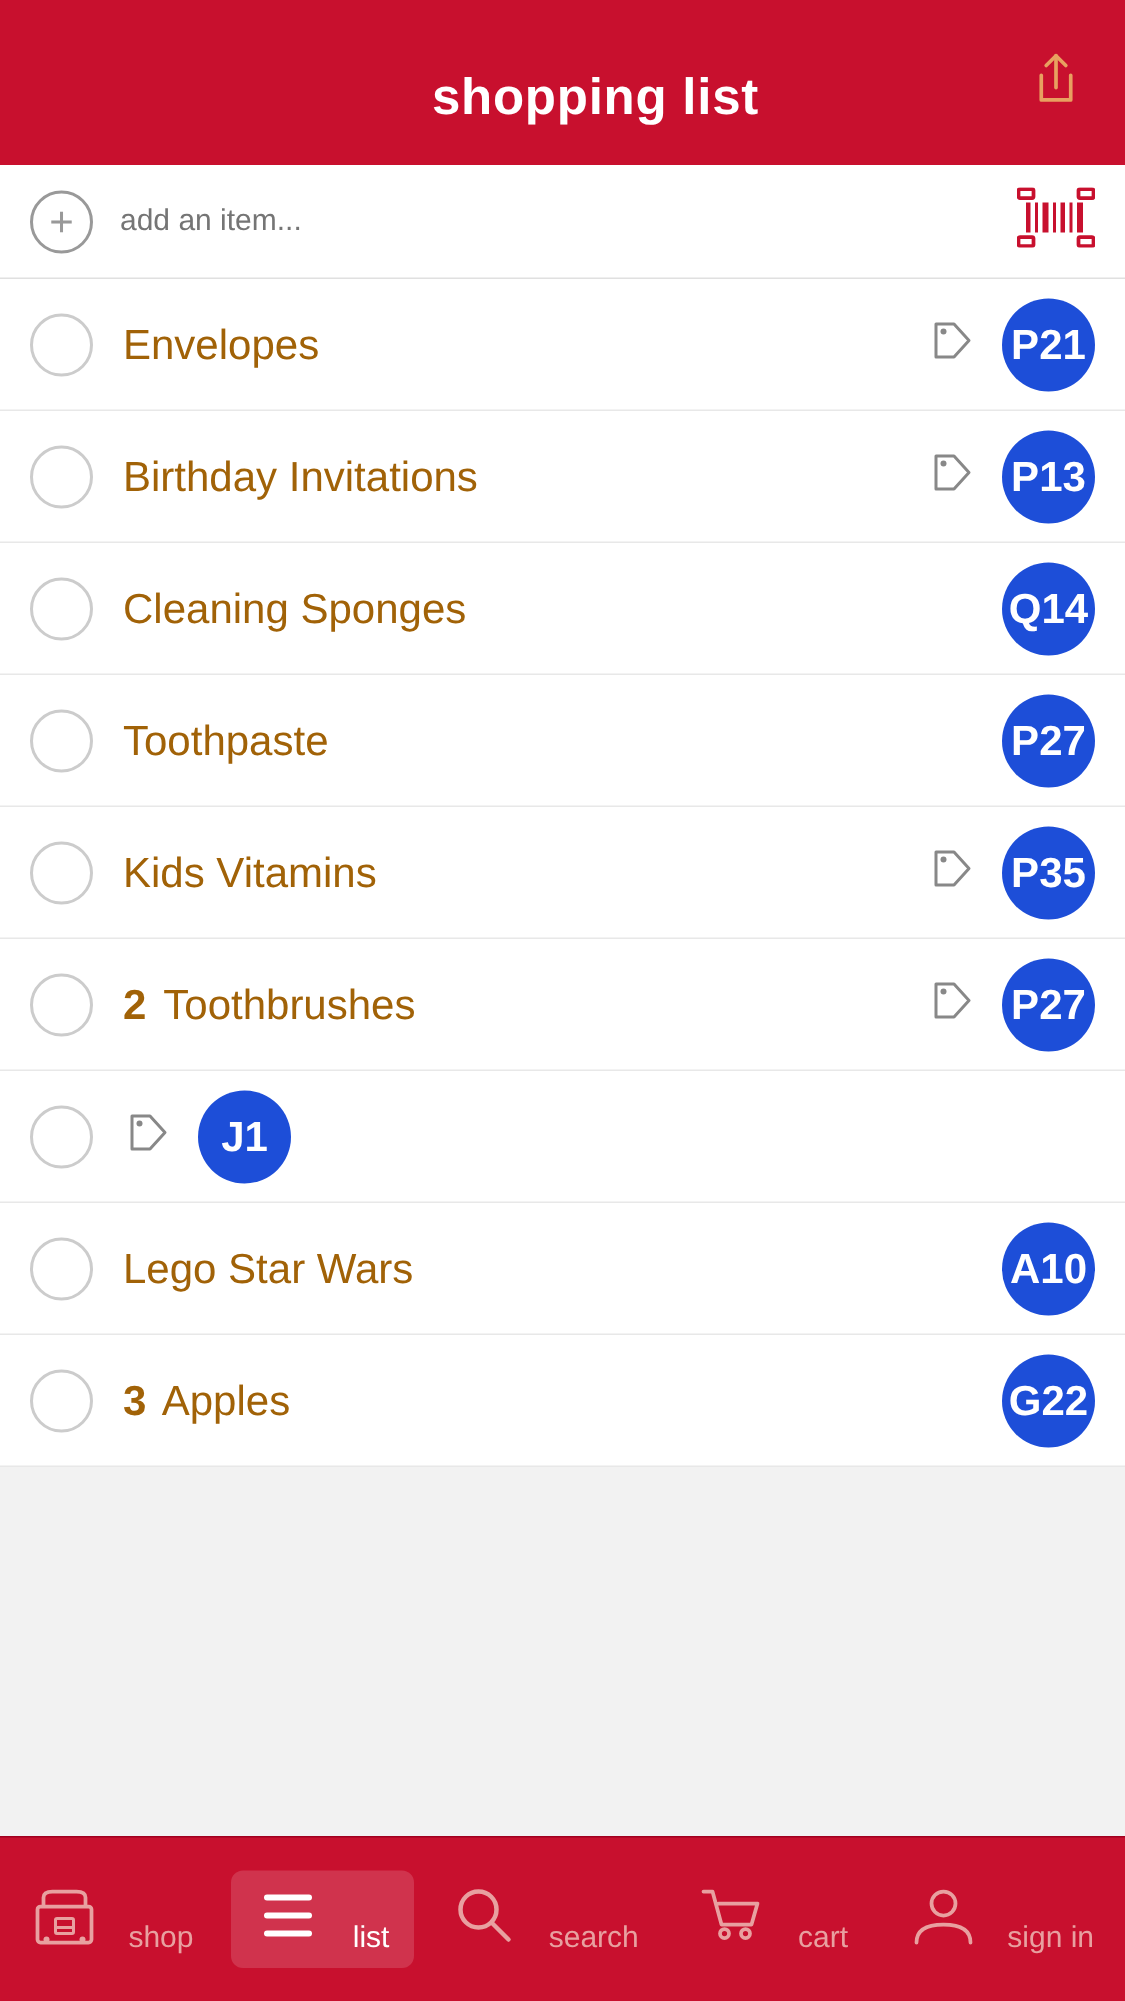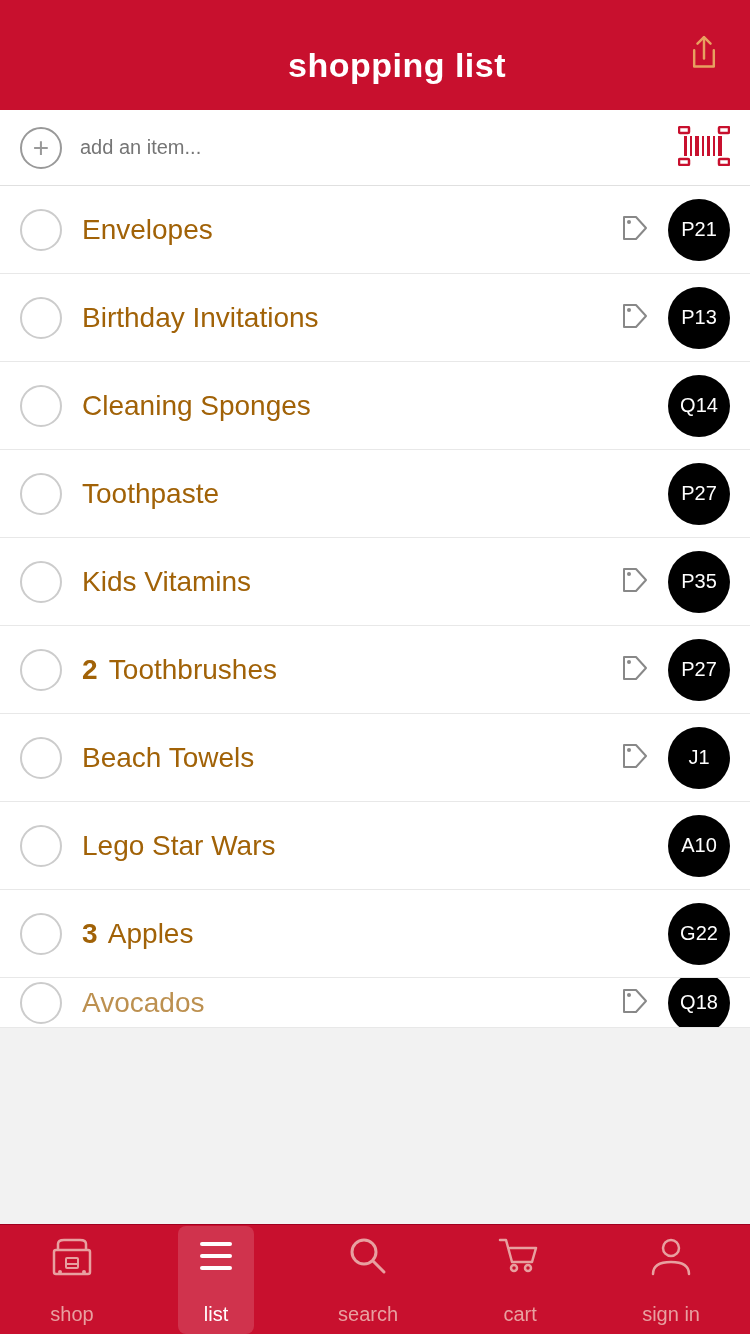--- a/index.html
+++ b/index.html
@@ -121,50 +121,50 @@
       margin-right: 16px;
       flex-shrink: 0;
     }
     .item-tag-icon svg {
       width: 34px;
       height: 34px;
     }
     .item-aisle {
       width: 62px;
       height: 62px;
-      background: #000000;
+      background: #1d4ed8;
       border-radius: 50%;
       display: flex;
       align-items: center;
       justify-content: center;
       color: #fff;
-      font-size: 20px;
-      font-weight: 400;
+      font-size: 28px;
+      font-weight: 700;
       flex-shrink: 0;
     }
     
     .no-tag { visibility: hidden; }
 
     
     .bottom-nav {
       position: fixed;
       bottom: 0;
       left: 0;
       width: 750px;
       height: 110px;
       background: #c8102e;
       display: flex;
       align-items: center;
       justify-content: space-around;
       border-top: 1px solid #a00020;
     }
     .nav-item {
       display: flex;
-      flex-direction: column;
-      align-items: center;
+      flex-direction: row;
+      align-items: flex-end;
       justify-content: center;
       cursor: pointer;
       gap: 21px;
       padding: 8px 16px;
     }
     .nav-item.active {
       background: rgba(255,255,255,0.15);
       border-radius: 8px;
     }
     .nav-label {
@@ -275,21 +275,20 @@
         <div class="item-checkbox"></div>
         <div class="item-name"><span class="qty">2</span> Toothbrushes</div>
         <div class="item-tag-icon"><svg viewBox="0 0 34 34" fill="none" xmlns="http://www.w3.org/2000/svg">
   <path d="M6 6 L18 6 L28 17 L18 28 L6 28 Z" stroke="#888" stroke-width="2" fill="none" stroke-linejoin="round"></path>
   <circle cx="11" cy="11" r="2" fill="#888"></circle>
 </svg></div>
         <div class="item-aisle">P27</div>
       </div>
       <div class="list-item">
         <div class="item-checkbox"></div>
-        <div class="item-name">Beach Towels</div>
         <div class="item-tag-icon"><svg viewBox="0 0 34 34" fill="none" xmlns="http://www.w3.org/2000/svg">
   <path d="M6 6 L18 6 L28 17 L18 28 L6 28 Z" stroke="#888" stroke-width="2" fill="none" stroke-linejoin="round"></path>
   <circle cx="11" cy="11" r="2" fill="#888"></circle>
 </svg></div>
         <div class="item-aisle">J1</div>
       </div>
       <div class="list-item">
         <div class="item-checkbox"></div>
         <div class="item-name">Lego Star Wars</div>
         <div class="item-tag-icon no-tag"><svg viewBox="0 0 34 34" fill="none" xmlns="http://www.w3.org/2000/svg">
@@ -299,29 +298,20 @@
         <div class="item-aisle">A10</div>
       </div>
       <div class="list-item">
         <div class="item-checkbox"></div>
         <div class="item-name"><span class="qty">3</span> Apples</div>
         <div class="item-tag-icon no-tag"><svg viewBox="0 0 34 34" fill="none" xmlns="http://www.w3.org/2000/svg">
   <path d="M6 6 L18 6 L28 17 L18 28 L6 28 Z" stroke="#888" stroke-width="2" fill="none" stroke-linejoin="round"></path>
   <circle cx="11" cy="11" r="2" fill="#888"></circle>
 </svg></div>
         <div class="item-aisle">G22</div>
-      </div>
-      <div class="list-item" style="overflow: hidden; height: 50px;">
-        <div class="item-checkbox"></div>
-        <div class="item-name" style="opacity: 0.7;">Avocados</div>
-        <div class="item-tag-icon"><svg viewBox="0 0 34 34" fill="none" xmlns="http://www.w3.org/2000/svg">
-  <path d="M6 6 L18 6 L28 17 L18 28 L6 28 Z" stroke="#888" stroke-width="2" fill="none" stroke-linejoin="round"></path>
-  <circle cx="11" cy="11" r="2" fill="#888"></circle>
-</svg></div>
-        <div class="item-aisle">Q18</div>
       </div>
     </div>
 </div>
 
 <nav class="bottom-nav">
 
   <div class="nav-item">
     <div class="nav-icon">
       <svg viewBox="0 0 44 44" fill="none" xmlns="http://www.w3.org/2000/svg">
         <rect x="4" y="16" width="36" height="24" rx="2" stroke="#e8a0a0" stroke-width="2.5" fill="none"></rect>

